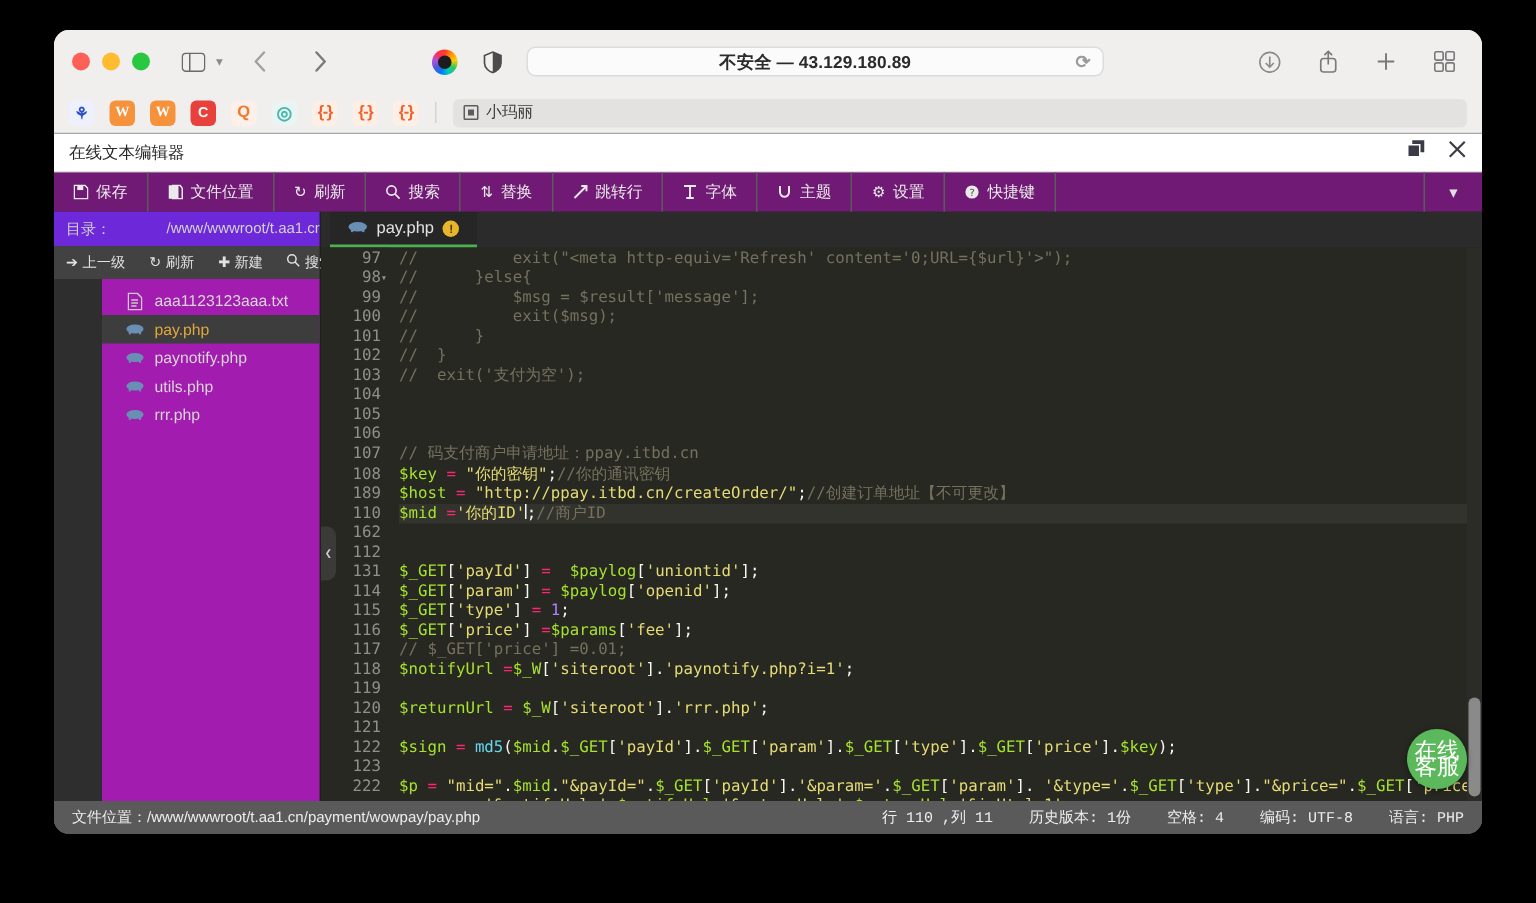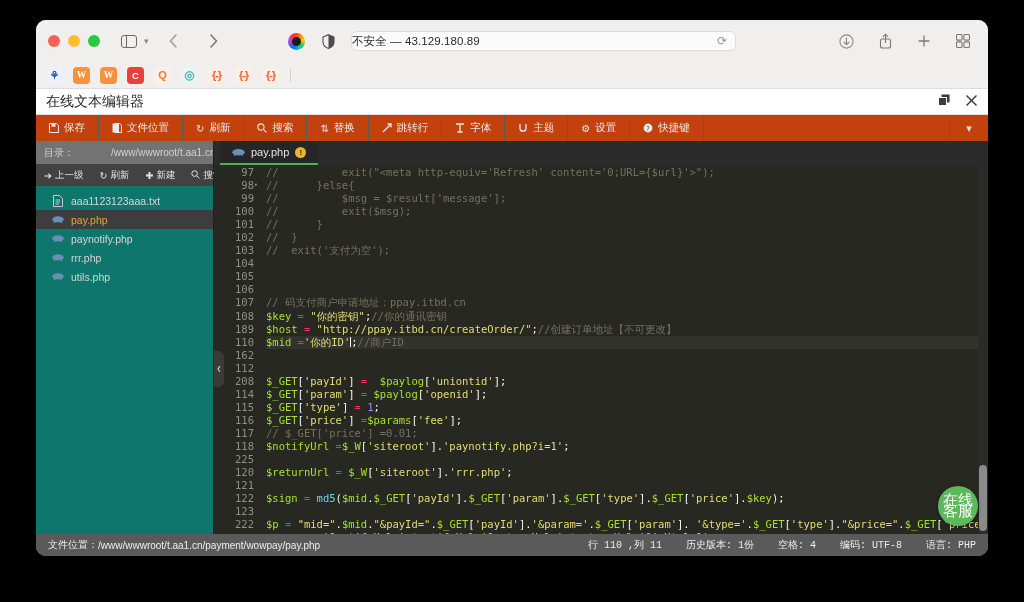--- a/index.html
+++ b/index.html
@@ -65,22 +65,23 @@
     content: ""; position: absolute;
     left: 4px; top: 4px; width: 9px; height: 9px;
     border-radius: 50%; background: #1c1c1e;
   }
   .shield { color: #4b4b4d; }
   .addressbar {
     width: 385px; height: 20px;
     background: #fbfbfb;
     border: 1px solid #dcdcdc;
     border-radius: 6px;
-    display: flex; align-items: center; 
+    display: flex; align-items: center; justify-content: center;
     position: relative;
+    font-weight: bold;
   }
   .addr-text { font-size: 11.5px; color: #2b2b2b; letter-spacing: .1px; }
   .reload { position: absolute; right: 8px; color: #9b9b9d; font-size: 12px; }
 
   .tb-right { margin-left: auto; display: flex; align-items: center; gap: 13px; color: #6e6e70; }
 
   
   .bookmarks {
     height: 27px;
     background: #f0efee;
@@ -121,26 +122,26 @@
   
   .page { flex: 1 1 auto; display: flex; flex-direction: column; background: #2b2b2b; overflow: hidden; }
 
   .app-header {
     height: 26px; flex: 0 0 26px;
     background: #ffffff;
     display: flex; align-items: center;
     padding: 0 10px;
     border-bottom: 1px solid #e0e0e0;
   }
-  .app-title { font-size: 14px; color: #2a2a2a; }
+  .app-title { font-size: 11px; color: #2a2a2a; }
   .app-header-right { margin-left: auto; display: flex; align-items: center; gap: 14px; color: #3b3b48; }
 
   .toolbar {
     height: 26px; flex: 0 0 26px;
-    background: #c2410c;
+    background: #701a75;
     display: flex; align-items: stretch;
     color: #e9e9e9;
     position: relative;
     text-align: right;
   }
   .tool-btn {
     display: flex; align-items: center; gap: 5px;
     padding: 0 13px;
     font-size: 10.5px;
     border-right: 1px solid #5a5a5a;
@@ -158,34 +159,34 @@
 
   
   .filepanel {
     width: 178px; flex: 0 0 178px;
     background: #2e2e2e;
     display: flex; flex-direction: column;
     border-right: 1px solid #1f1f1f;
   }
   .dir-row {
     height: 23px; flex:0 0 23px;
-    background: #737373;
+    background: #6d28d9;
     display: flex; align-items: center;
     padding: 0 8px;
     font-size: 10px; color: #d2d2d2;
     white-space: nowrap; overflow: hidden; gap: 37px;
   }
   .fp-toolbar {
     height: 22px; flex: 0 0 22px;
     background: #424242;
     display: flex; align-items: center;
     font-size: 9.5px; color: #e2e2e2;
   }
   .fp-btn { display: flex; align-items: center; gap: 3px; padding: 0 8px; white-space: nowrap; }
-  .file-list { flex: 1 1 auto; padding-top: 5px; background: #0f766e; }
+  .file-list { flex: 1 1 auto; padding-top: 5px; background: #a21caf; margin-left: 32px; }
   .file-item {
     height: 19px;
     display: flex; align-items: center; gap: 7px;
     padding-left: 16px;
     font-size: 10.5px;
     color: #d6d6d6;
   }
   .file-item.active { background: #3d3d3d; color: #e0a83c; }
   .file-icon { width: 12px; height: 12px; flex:0 0 12px; display:flex;align-items:center;justify-content:center;}
 
@@ -371,20 +372,24 @@
       <div class="bm paw">⚘</div>
       <div class="bm w1">W</div>
       <div class="bm w2">W</div>
       <div class="bm c">C</div>
       <div class="bm q">Q</div>
       <div class="bm circle">◎</div>
       <div class="bm link">{-}</div>
       <div class="bm link">{-}</div>
       <div class="bm link">{-}</div>
       <div class="bm-sep"></div>
+      <div class="bm-tab">
+        <span class="sq"></span>
+        <span>小玛丽</span>
+      </div>
     </div>
 
     <div class="page">
 
       <div class="app-header">
         <span class="app-title">在线文本编辑器</span>
         <div class="app-header-right">
           <span>
             <svg width="13" height="13" viewBox="0 0 13 13">
                 <rect x="3.5" y="0.5" width="8" height="8" fill="#3b3b48"></rect>
@@ -543,31 +548,31 @@
                 <span>paynotify.php</span>
               </div>
               <div class="file-item">
                 <span class="file-icon">
                   <svg width="13" height="9" viewBox="0 0 13 9">
                     <ellipse cx="6.5" cy="4.3" rx="6.2" ry="3.3" fill="#6a8fb5"></ellipse>
                     <rect x="2" y="5.8" width="1.5" height="2.4" fill="#6a8fb5"></rect>
                     <rect x="9.4" y="5.8" width="1.5" height="2.4" fill="#6a8fb5"></rect>
                   </svg>
                 </span>
-                <span>rrr.php</span>
+                <span>utils.php</span>
               </div>
               <div class="file-item">
                 <span class="file-icon">
                   <svg width="13" height="9" viewBox="0 0 13 9">
                     <ellipse cx="6.5" cy="4.3" rx="6.2" ry="3.3" fill="#6a8fb5"></ellipse>
                     <rect x="2" y="5.8" width="1.5" height="2.4" fill="#6a8fb5"></rect>
                     <rect x="9.4" y="5.8" width="1.5" height="2.4" fill="#6a8fb5"></rect>
                   </svg>
                 </span>
-                <span>utils.php</span>
+                <span>rrr.php</span>
               </div>
             </div>
         </div>
 
         <div class="editor-col">
           <div class="tabbar">
             <div class="etab">
               <span class="elephant">
                 <svg width="13" height="8" viewBox="0 0 13 8">
                     <ellipse cx="6.5" cy="4.2" rx="6.2" ry="3.2" fill="#6a8fb5"></ellipse>
@@ -591,27 +596,27 @@
                 <div>103</div>
                 <div>104</div>
                 <div>105</div>
                 <div>106</div>
                 <div>107</div>
                 <div>108</div>
                 <div>189</div>
                 <div>110</div>
                 <div>162</div>
                 <div>112</div>
-                <div>208</div>
+                <div>131</div>
                 <div>114</div>
                 <div>115</div>
                 <div>116</div>
                 <div>117</div>
                 <div>118</div>
-                <div>225</div>
+                <div>119</div>
                 <div>120</div>
                 <div>121</div>
                 <div>122</div>
                 <div>123</div>
                 <div>222</div>
                 <div></div>
               </div>
             <div class="code-lines" id="code-lines"><div><span class="cmt">//          exit("&lt;meta http-equiv='Refresh' content='0;URL={$url}'&gt;");</span></div><div><span class="cmt">//      }else{</span></div><div><span class="cmt">//          $msg = $result['message'];</span></div><div><span class="cmt">//          exit($msg);</span></div><div><span class="cmt">//      }</span></div><div><span class="cmt">//  }</span></div><div><span class="cmt">//  exit('支付为空');</span></div><div></div><div></div><div></div><div><span class="cmt">// 码支付商户申请地址：ppay.itbd.cn</span></div><div><span class="var">$key </span><span class="op">= </span><span class="str">"你的密钥"</span><span class="plain">;</span><span class="cmt">//你的通讯密钥</span></div><div><span class="var">$host </span><span class="op">= </span><span class="str">"http://ppay.itbd.cn/createOrder/"</span><span class="plain">;</span><span class="cmt">//创建订单地址【不可更改】</span></div><div class="cl-active"><span class="var">$mid </span><span class="op">=</span><span class="str">'你的ID'</span><span class="cursor-bar"></span><span class="plain">;</span><span class="cmt">//商户ID</span></div><div></div><div></div><div><span class="var">$_GET</span><span class="plain">[</span><span class="str">'payId'</span><span class="plain">] </span><span class="op">= </span><span class="plain"> </span><span class="var">$paylog</span><span class="plain">[</span><span class="str">'uniontid'</span><span class="plain">];</span></div><div><span class="var">$_GET</span><span class="plain">[</span><span class="str">'param'</span><span class="plain">] </span><span class="op">= </span><span class="var">$paylog</span><span class="plain">[</span><span class="str">'openid'</span><span class="plain">];</span></div><div><span class="var">$_GET</span><span class="plain">[</span><span class="str">'type'</span><span class="plain">] </span><span class="op">= </span><span class="num">1</span><span class="plain">;</span></div><div><span class="var">$_GET</span><span class="plain">[</span><span class="str">'price'</span><span class="plain">] </span><span class="op">=</span><span class="var">$params</span><span class="plain">[</span><span class="str">'fee'</span><span class="plain">];</span></div><div><span class="cmt">// $_GET['price'] =0.01;</span></div><div><span class="var">$notifyUrl </span><span class="op">=</span><span class="var">$_W</span><span class="plain">[</span><span class="str">'siteroot'</span><span class="plain">].</span><span class="str">'paynotify.php?i=1'</span><span class="plain">;</span></div><div></div><div><span class="var">$returnUrl </span><span class="op">= </span><span class="var">$_W</span><span class="plain">[</span><span class="str">'siteroot'</span><span class="plain">].</span><span class="str">'rrr.php'</span><span class="plain">;</span></div><div></div><div><span class="var">$sign </span><span class="op">= </span><span class="fn">md5</span><span class="plain">(</span><span class="var">$mid</span><span class="plain">.</span><span class="var">$_GET</span><span class="plain">[</span><span class="str">'payId'</span><span class="plain">].</span><span class="var">$_GET</span><span class="plain">[</span><span class="str">'param'</span><span class="plain">].</span><span class="var">$_GET</span><span class="plain">[</span><span class="str">'type'</span><span class="plain">].</span><span class="var">$_GET</span><span class="plain">[</span><span class="str">'price'</span><span class="plain">].</span><span class="var">$key</span><span class="plain">);</span></div><div></div><div><span class="var">$p </span><span class="op">= </span><span class="str">"mid="</span><span class="plain">.</span><span class="var">$mid</span><span class="plain">.</span><span class="str">"&amp;payId="</span><span class="plain">.</span><span class="var">$_GET</span><span class="plain">[</span><span class="str">'payId'</span><span class="plain">].</span><span class="str">'&amp;param='</span><span class="plain">.</span><span class="var">$_GET</span><span class="plain">[</span><span class="str">'param'</span><span class="plain">]. </span><span class="str">'&amp;type='</span><span class="plain">.</span><span class="var">$_GET</span><span class="plain">[</span><span class="str">'type'</span><span class="plain">].</span><span class="str">"&amp;price="</span><span class="plain">.</span><span class="var">$_GET</span><span class="plain">[</span><span class="str">'price'</span><span class="plain">].</span></div><div><span class="plain">        .</span><span class="str">'&amp;notifyUrl='</span><span class="plain">.</span><span class="var">$notifyUrl</span><span class="plain">.</span><span class="str">'&amp;returnUrl='</span><span class="plain">.</span><span class="var">$returnUrl</span><span class="plain">.</span><span class="str">'&amp;isHtml=1'</span><span class="plain">;</span></div></div>
 
             <div class="collapse-handle">

